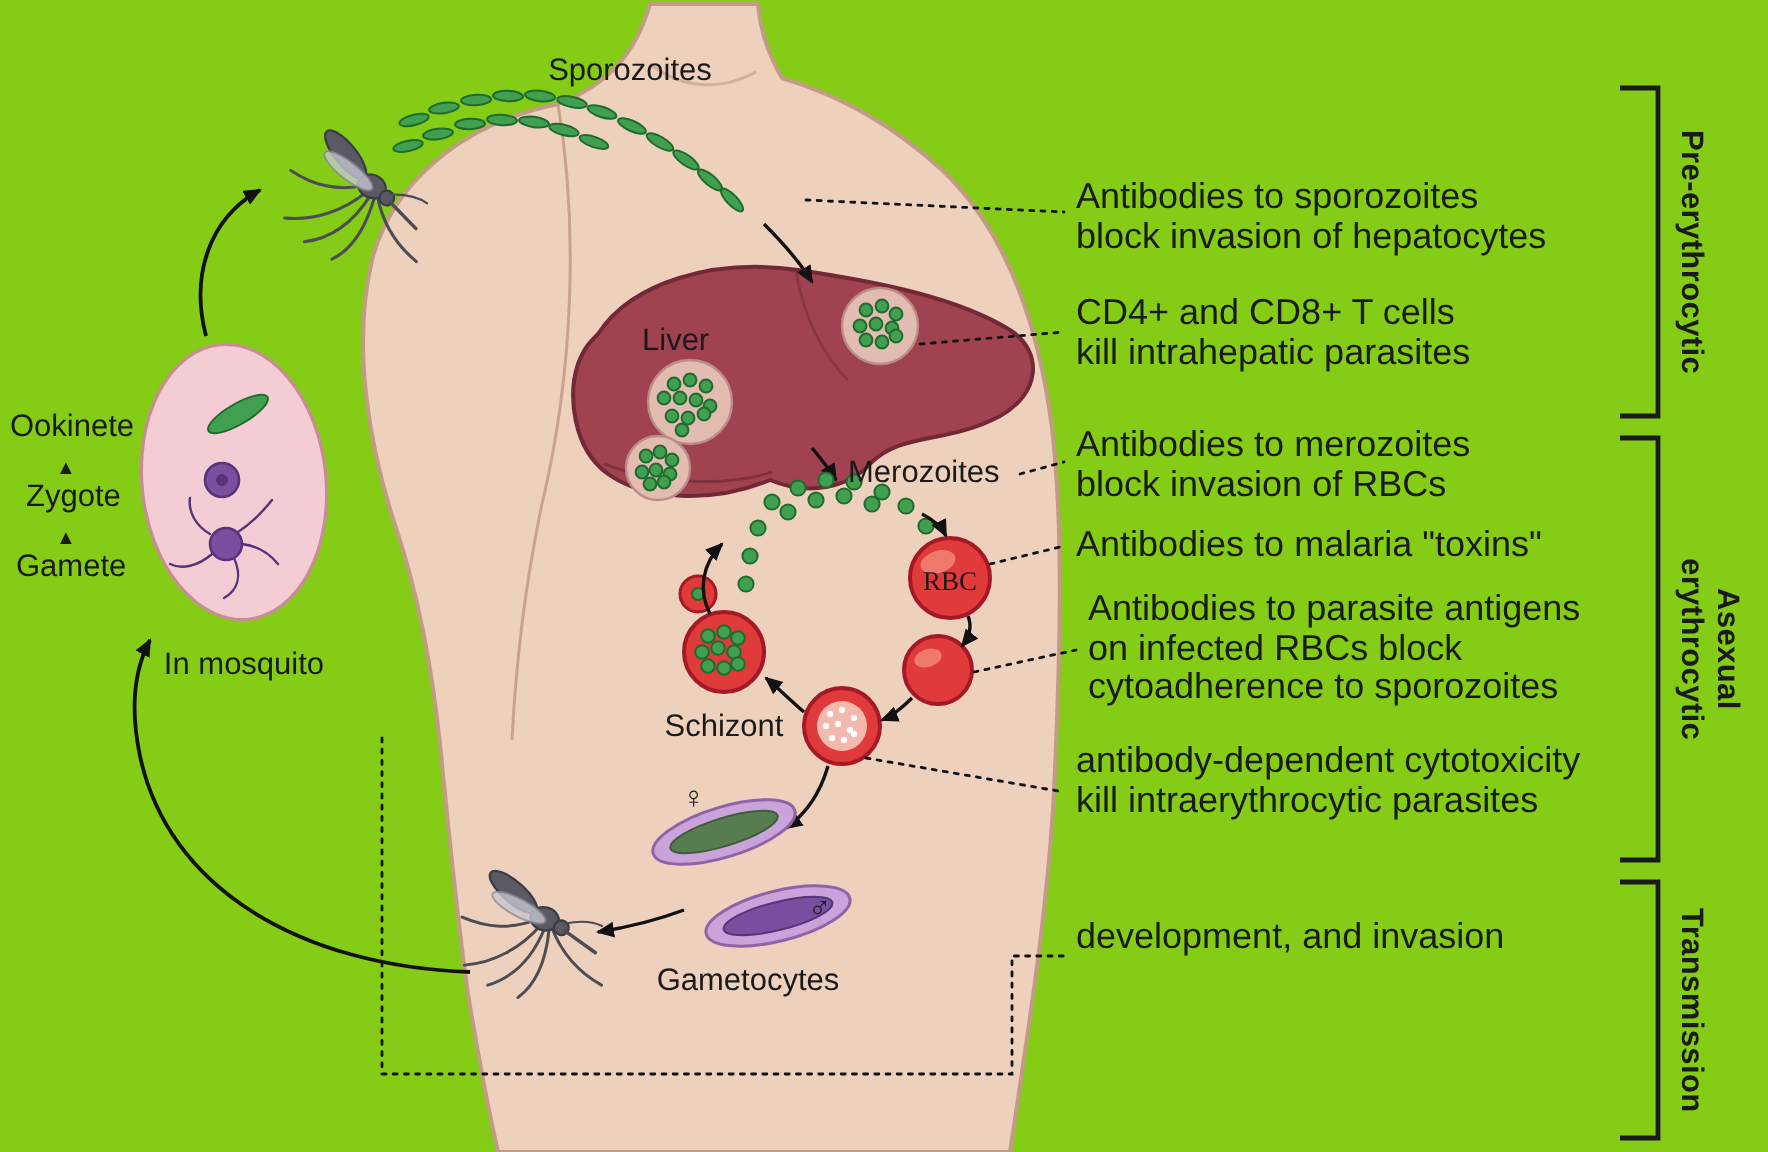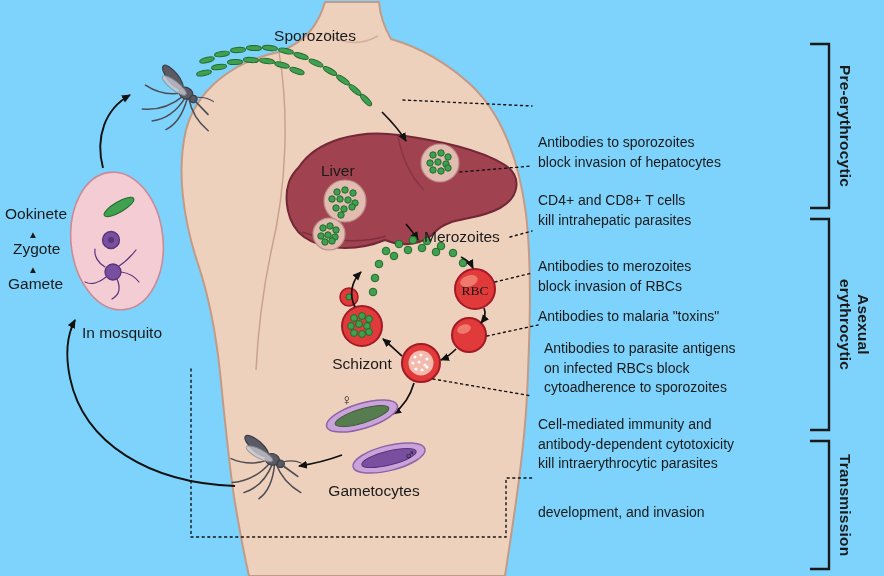--- a/index.html
+++ b/index.html
@@ -1,17 +1,17 @@
 <!DOCTYPE html>
 <html style="--skin: #eed1bd; --skin-outline: #c29a85; --liver: #a04250; --liver-outline: #722836; --parasite-green: #41a04f; --parasite-green-dark: #1f6b2d; --rbc-red: #e03a3a; --rbc-dark: #a31926; --rbc-pale: #f2b9ac; --purple: #7b4fa0; --purple-dark: #56337a; --lilac: #c9a3d9; --gut-pink: #f4ccd3; --gut-outline: #c98b96; --text: #1a1a1a;"><head>
 <meta charset="utf-8">
 <style>
   html,body{margin:0;padding:0;background:#fff;}
   .canvas{
-    position:relative;width:884px;height:576px;background:#7dd3fc;overflow:hidden;
+    position:relative;width:884px;height:576px;background:#84cc16;overflow:hidden;
     font-family:"Liberation Sans","DejaVu Sans",sans-serif;color:var(--text,#1a1a1a);
   }
   svg.layer{position:absolute;left:0;top:0;}
   
   .skin{fill:var(--skin);stroke:var(--skin-outline);stroke-width:2;stroke-linejoin:round;}
   .skinline{fill:none;stroke:var(--skin-outline);stroke-width:1.5;opacity:.85;}
   .liver{fill:var(--liver);stroke:var(--liver-outline);stroke-width:2;stroke-linejoin:round;}
   .liverline{fill:none;stroke:var(--liver-outline);stroke-width:1.4;opacity:.7;}
   .hep{fill:#e2bbb1;stroke:#bb8d86;stroke-width:1.2;}
   .gdot{fill:var(--parasite-green);stroke:var(--parasite-green-dark);stroke-width:1;}
@@ -30,21 +30,21 @@
   .dotted{fill:none;stroke:#111;stroke-width:1.4;stroke-dasharray:2 3.6;stroke-linecap:round;}
   .bracket{fill:none;stroke:#1a1a1a;stroke-width:2.4;}
   .mbody{fill:#5a5a64;stroke:#3c3c45;stroke-width:1;}
   .mwing{fill:#c6c6d0;stroke:#8a8a94;stroke-width:.8;opacity:.8;}
   .mleg{fill:none;stroke:#4c4c55;stroke-width:1.3;stroke-linecap:round;}
   
   .lbl{position:absolute;font-size:15.5px;line-height:18px;white-space:nowrap;}
   .center{text-align:center;}
   .small{font-size:13.5px;font-family:Liberation Serif, serif;}
   .tri{font-size:10px;}
-  .ann{position:absolute;left:538px;font-size:14px;line-height:19.5px;white-space:nowrap;margin-top:44px;}
+  .ann{position:absolute;left:538px;font-size:18px;line-height:19.5px;white-space:nowrap;}
   .phase{position:absolute;left:836px;writing-mode:vertical-rl;font-weight:700;
          font-size:15.5px;text-align:center;letter-spacing:.2px;}
   .phase .pline{white-space:nowrap;}
 </style>
 </head>
 <body>
 
 <div class="canvas">
 
   <svg class="layer" width="884" height="576" viewBox="0 0 884 576">
@@ -296,21 +296,20 @@
   </div>
   <div class="ann" style="top:263px">
     <div>Antibodies to malaria "toxins"</div>
   </div>
   <div class="ann" style="top:295px;left:544px">
     <div>Antibodies to parasite antigens</div>
     <div>on infected RBCs block</div>
     <div>cytoadherence to sporozoites</div>
   </div>
   <div class="ann" style="top:371px">
-    <div>Cell-mediated immunity and</div>
     <div>antibody-dependent cytotoxicity</div>
     <div>kill intraerythrocytic parasites</div>
   </div>
   <div class="ann" style="top:459px">
     <div>development, and invasion</div>
   </div>
 
   <div class="phase" style="top:44px;height:164px">
     <div class="pline">Pre-erythrocytic</div>
   </div>

